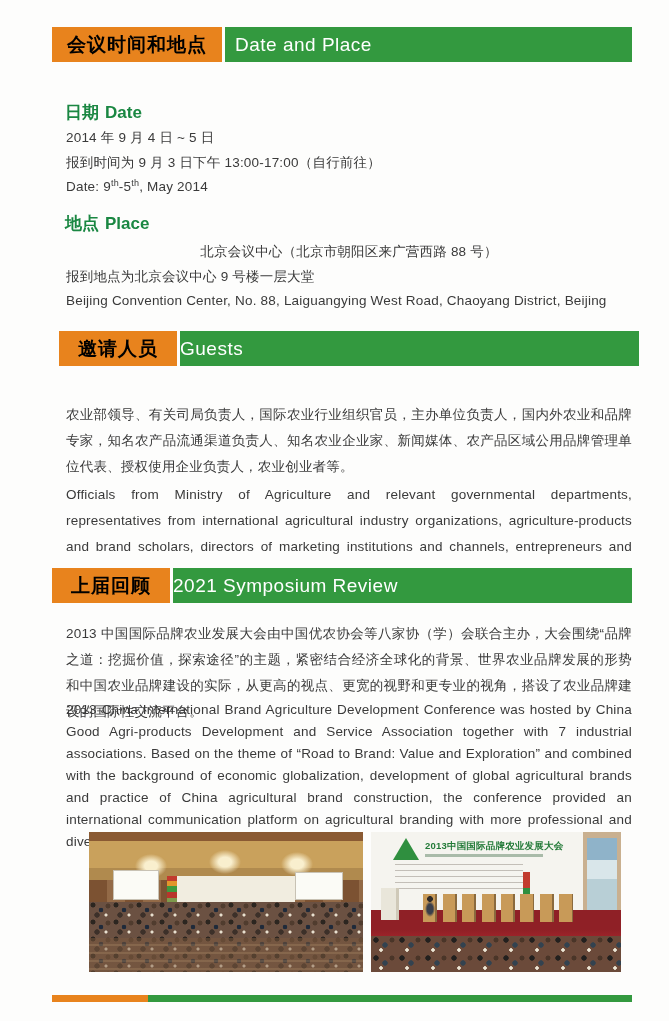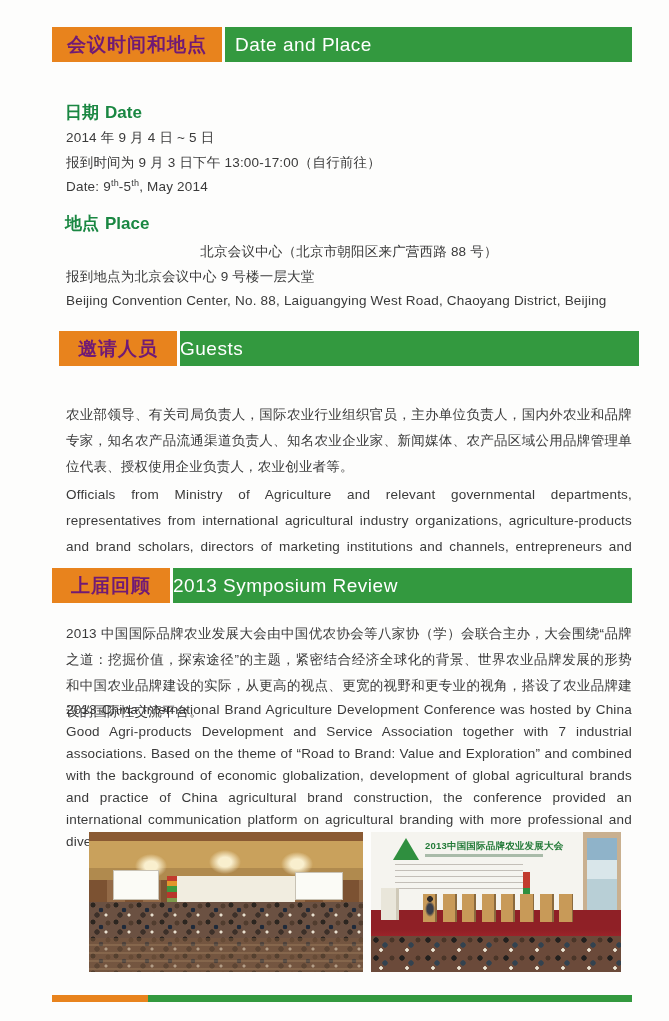--- a/index.html
+++ b/index.html
@@ -5,21 +5,21 @@
   html,body{margin:0;padding:0;background:#e9e9e9;}
   .page{
     position:relative;width:669px;height:1021px;margin:0 auto;
     background:#fdfdfc;overflow:hidden;
     font-family:"Liberation Sans","DejaVu Sans",sans-serif;
     color:#3a3a3a;
   }
   
   .banner{position:absolute;left:52px;width:580px;height:35px;display:flex;}
   .banner-tab{
-    background:#E8831D;color:#701a75;font-size:19px;font-weight:bold;
+    background:#E8831D;color:#000000;font-size:19px;font-weight:bold;
     display:flex;align-items:center;justify-content:center;
     letter-spacing:1px;flex:0 0 auto;
   }
   .tab-wide{width:170px;}
   .tab-narrow{width:118px;}
   .banner-gap{width:3px;background:#fdfdfc;flex:0 0 auto;}
   .banner-bar{
     background:#33993F;color:#fff;font-size:19px;
     display:flex;align-items:center;flex:1 1 auto;letter-spacing:.5px;
   }
@@ -147,21 +147,21 @@
     <div class="banner-tab tab-narrow">邀请人员</div>
     <div class="banner-gap"></div>
     <div class="banner-bar pad26">Guests</div>
   </div>
   <div class="para cjk" id="s2-cn">农业部领导、有关司局负责人，国际农业行业组织官员，主办单位负责人，国内外农业和品牌专家，知名农产品流通渠道负责人、知名农业企业家、新闻媒体、农产品区域公用品牌管理单位代表、授权使用企业负责人，农业创业者等。</div>
   <div class="para" id="s2-en">Officials from Ministry of Agriculture and relevant governmental departments, representatives from international agricultural industry organizations, agriculture-products and brand scholars, directors of marketing institutions and channels, entrepreneurs and media.</div>
 
   <div class="banner" id="banner-3">
     <div class="banner-tab tab-narrow">上届回顾</div>
     <div class="banner-gap"></div>
-    <div class="banner-bar pad26">2013 Symposium Review</div>
+    <div class="banner-bar pad26">2021 Symposium Review</div>
   </div>
   <div class="para cjk" id="s3-cn">2013 中国国际品牌农业发展大会由中国优农协会等八家协（学）会联合主办，大会围绕“品牌之道：挖掘价值，探索途径”的主题，紧密结合经济全球化的背景、世界农业品牌发展的形势和中国农业品牌建设的实际，从更高的视点、更宽的视野和更专业的视角，搭设了农业品牌建设的国际性交流平台。</div>
   <div class="para" id="s3-en">2013 China International Brand Agriculture Development Conference was hosted by China Good Agri-products Development and Service Association together with 7 industrial associations. Based on the theme of “Road to Brand: Value and Exploration” and combined with the background of economic globalization, development of global agricultural brands and practice of China agricultural brand construction, the conference provided an international communication platform on agricultural branding with more professional and diversified views.</div>
 
   <div class="photos">
     <div class="photo" id="photo-left">
       <div class="pl-ceiling"></div>
       <div class="pl-wall"></div>
       <div class="pl-screen left"></div>
       <div class="pl-screen right"></div>

